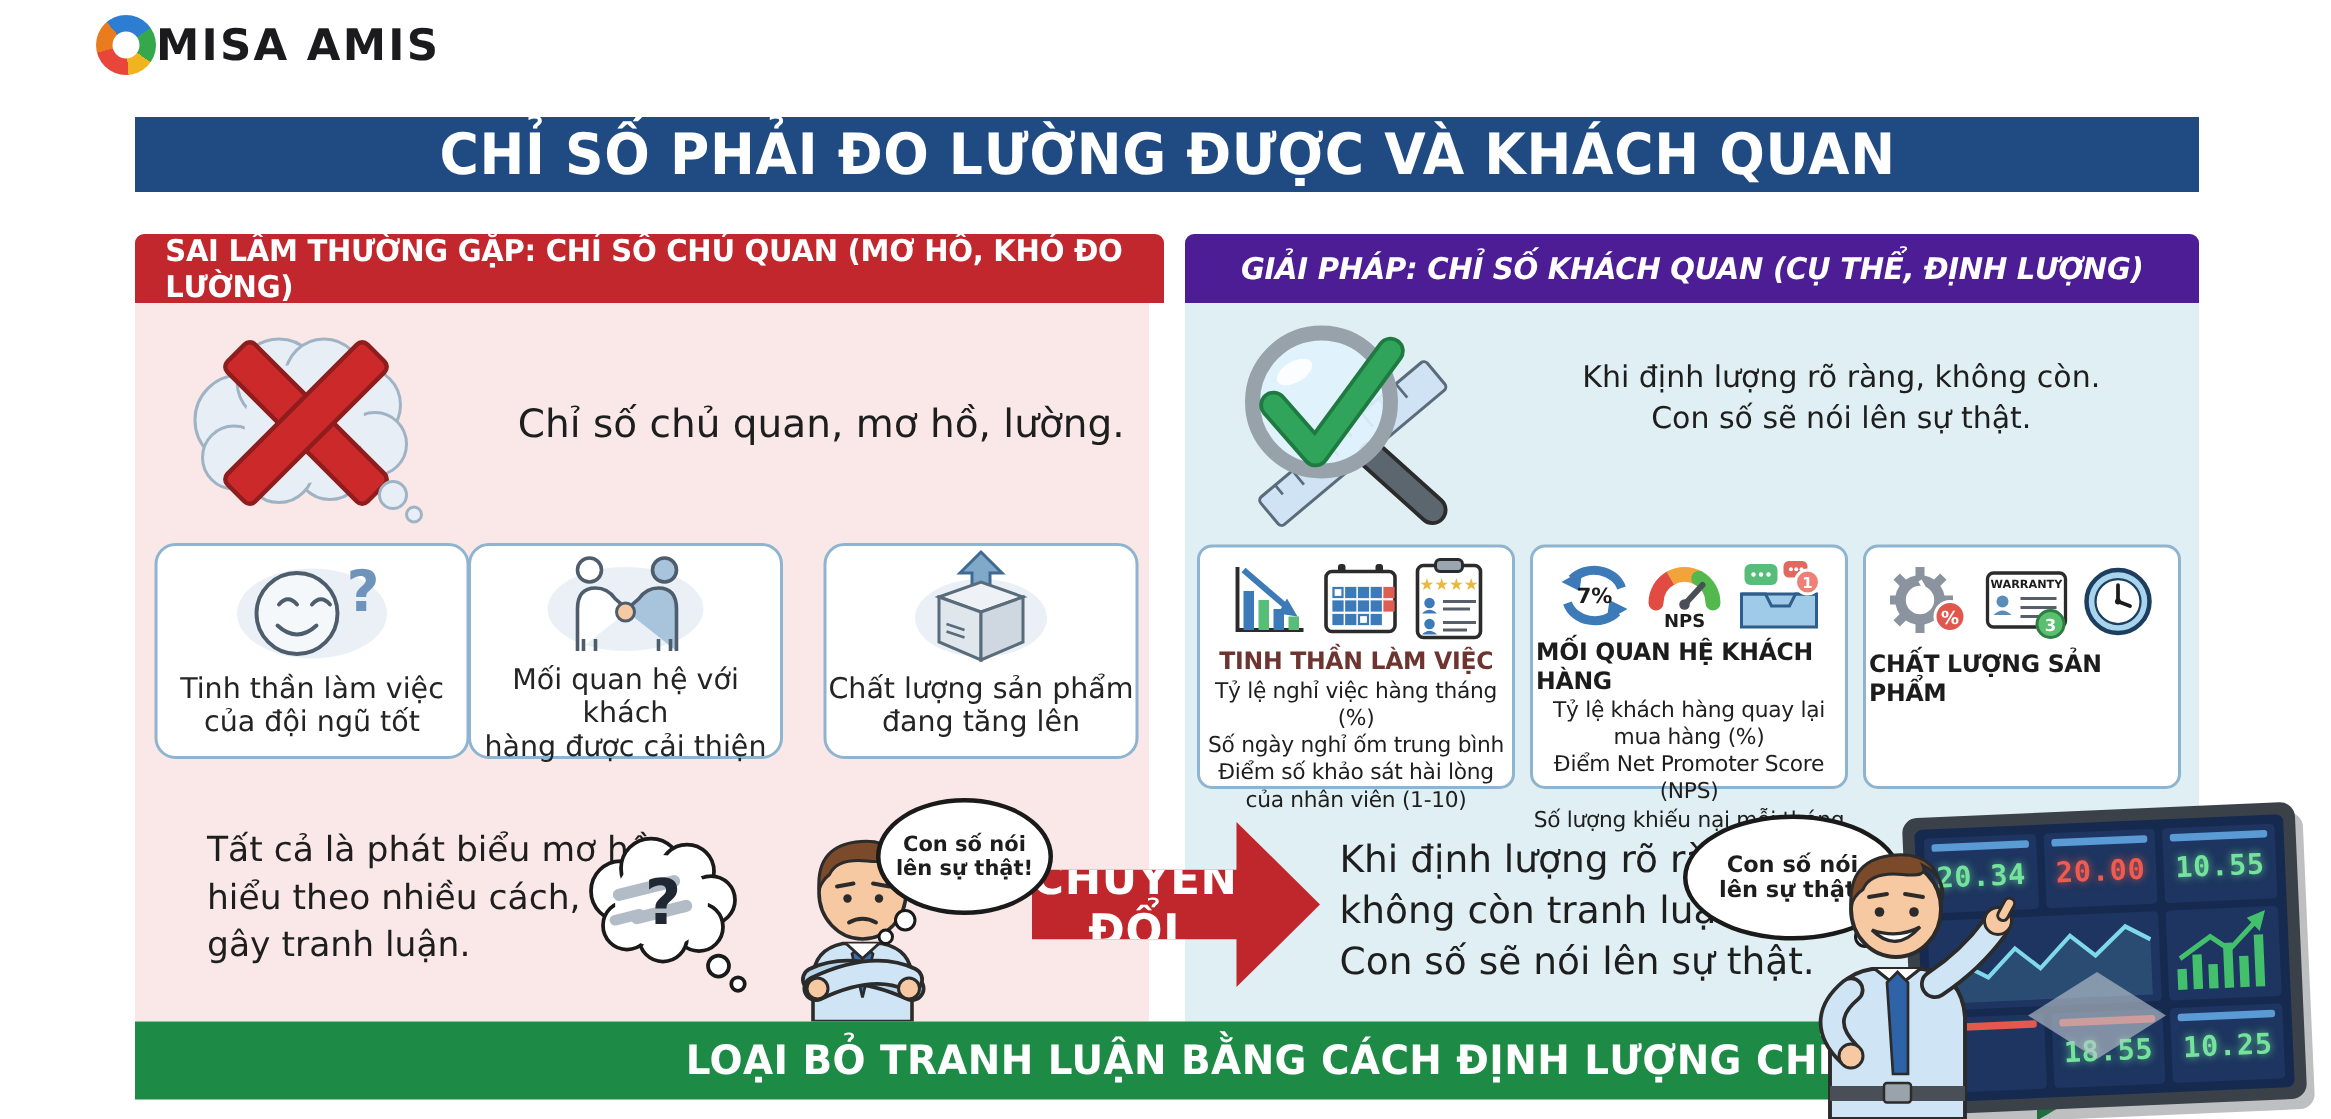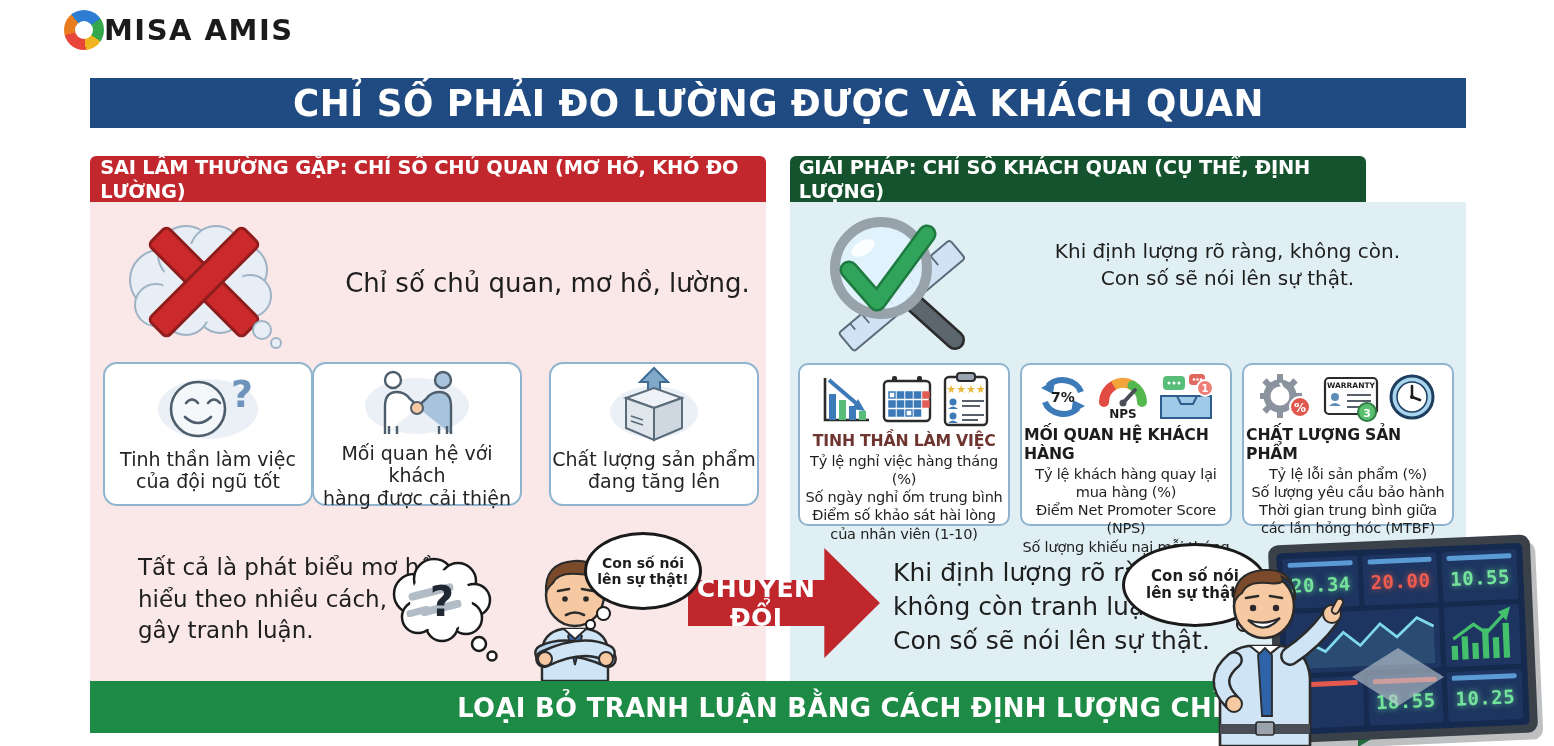--- a/index.html
+++ b/index.html
@@ -16,22 +16,22 @@
   .logo-text{font-size:29px;font-weight:bold;letter-spacing:1.5px;color:#1b1b1e;}
 
   
   .title-bar{left:90px;top:78px;width:1376px;height:50px;background:#1f4b82;
     display:flex;align-items:center;justify-content:center;}
   .title-bar span{color:#fff;font-size:38px;font-weight:bold;letter-spacing:.5px;transform:scaleX(.94);}
 
   
   .panel-hdr{height:46px;display:flex;align-items:center;justify-content:center;border-radius:6px 6px 0 0;}
   .panel-hdr span{color:#fff;font-weight:bold;font-size:20px;letter-spacing:-.2px;transform:scaleX(.97);}
-  .left-hdr{left:90px;top:156px;width:676px;background:#c1272d;}
-  .right-hdr{left:790px;top:156px;width:576px;background:#14532d;}
+  .left-hdr{left:90px;top:156px;width:676px;background:#c1272d;padding-left:10px;}
+  .right-hdr{left:790px;top:156px;width:676px;background:#4c1d95;font-style:italic;}
   .left-body{left:90px;top:202px;width:676px;height:479px;background:#f9e8e7;}
   .right-body{left:790px;top:202px;width:676px;height:500px;background:#e0eff3;}
 
   .intro-left{left:335px;top:268px;width:425px;text-align:center;font-size:26px;color:#1e1e1e;z-index:6;}
   .intro-right{left:995px;top:238px;width:465px;text-align:center;font-size:20px;line-height:1.35;color:#1e1e1e;z-index:6;}
 
   
   .lcard{top:362px;width:206px;height:140px;background:#fff;border:2px solid #8fb4cf;border-radius:14px;
     display:flex;flex-direction:column;align-items:center;z-index:6;}
   .lcard .lc-icon{height:84px;display:flex;align-items:center;justify-content:center;}
@@ -46,21 +46,21 @@
   .rc-lines{font-size:14.5px;line-height:1.25;text-align:center;color:#1e1e1e;letter-spacing:-.2px;margin-top:2px;}
 
   
   .concl-left{left:138px;top:552px;font-size:23px;line-height:1.38;color:#1e1e1e;z-index:6;}
   .concl-right{left:893px;top:556px;font-size:25px;line-height:1.35;color:#1e1e1e;z-index:6;}
 
   
   .chg-arrow{left:688px;top:548px;width:192px;height:110px;background:#c0272d;z-index:20;
     clip-path:polygon(0 29%,71% 29%,71% 0,100% 50%,71% 100%,71% 71%,0 71%);
     display:flex;align-items:center;}
-  .chg-arrow span{color:#fff;font-size:25px;font-weight:bold;width:71%;text-align:center;letter-spacing:.5px;}
+  .chg-arrow span{color:#fff;font-size:29px;font-weight:bold;width:71%;text-align:center;letter-spacing:.5px;}
 
   
   .bubble{background:#fff;border:3px solid #1a1a1a;border-radius:50%;display:flex;align-items:center;
     justify-content:center;text-align:center;font-weight:bold;z-index:45;}
   .bubble-l{left:584px;top:532px;width:112px;height:72px;font-size:14px;line-height:1.15;}
   .bubble-r{left:1122px;top:543px;width:140px;height:78px;font-size:15px;line-height:1.15;}
   .tail-dot{background:#fff;border:2.5px solid #1a1a1a;border-radius:50%;z-index:45;}
 
   
   .banner{left:90px;top:681px;width:1270px;height:52px;background:#1d8a45;z-index:40;
@@ -378,24 +378,20 @@
       </svg>
       <svg width="48" height="48" viewBox="0 0 48 48">
         <circle cx="24" cy="24" r="21" fill="#a8d4ee" stroke="#1d3e5e" stroke-width="3"></circle>
         <circle cx="24" cy="24" r="15" fill="#fff" stroke="#1d3e5e" stroke-width="1.5"></circle>
         <line x1="24" y1="24" x2="24" y2="13" stroke="#1c1c1c" stroke-width="2.5" stroke-linecap="round"></line>
         <line x1="24" y1="24" x2="32" y2="27" stroke="#1c1c1c" stroke-width="2.5" stroke-linecap="round"></line>
         <circle cx="24" cy="24" r="2" fill="#1c1c1c"></circle>
       </svg>
     </div>
     <div class="rc-title">CHẤT LƯỢNG SẢN PHẨM</div>
-    <div class="rc-lines pre">Tỷ lệ lỗi sản phẩm (%)
-Số lượng yêu cầu bảo hành
-Thời gian trung bình giữa
-các lần hỏng hóc (MTBF)</div>
   </div>
 
   <div class="abs concl-right pre">Khi định lượng rõ ràng,
 không còn tranh luận.
 Con số sẽ nói lên sự thật.</div>
 
   <div class="abs banner">
     <span>LOẠI BỎ TRANH LUẬN BẰNG CÁCH ĐỊNH LƯỢNG CHỈ SỐ.</span>
   </div>
   <div class="abs banner-head"></div>

